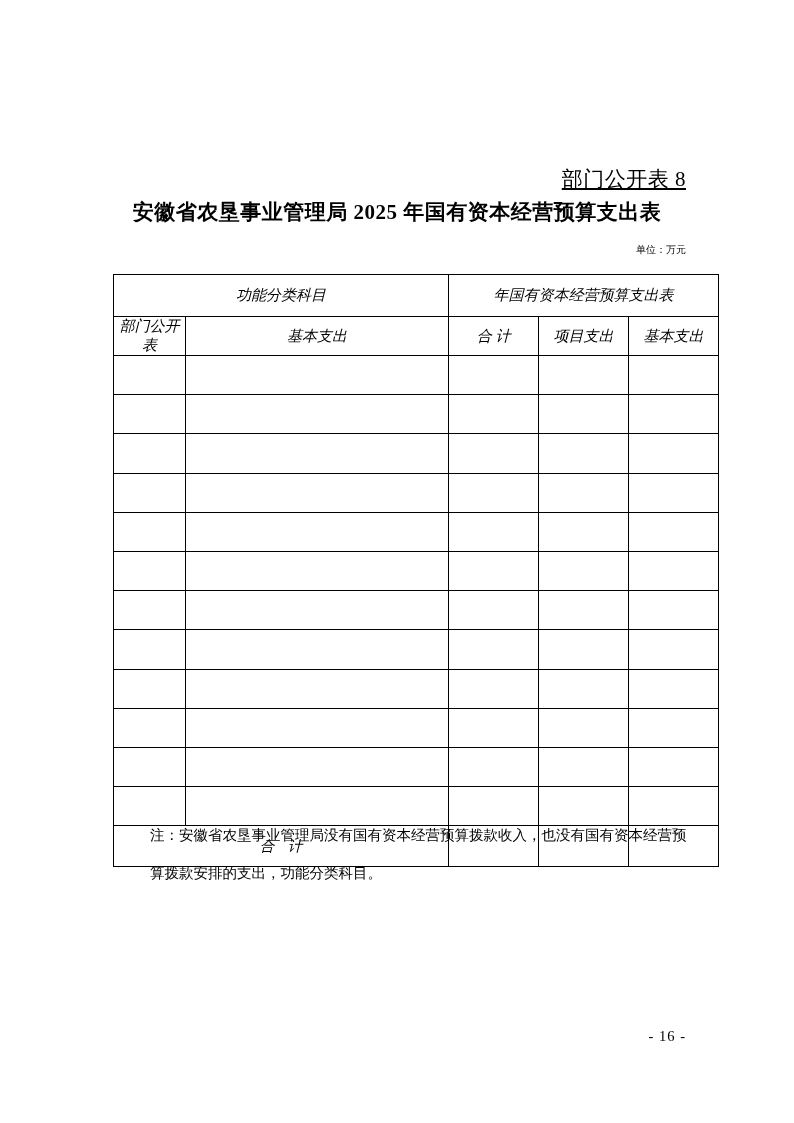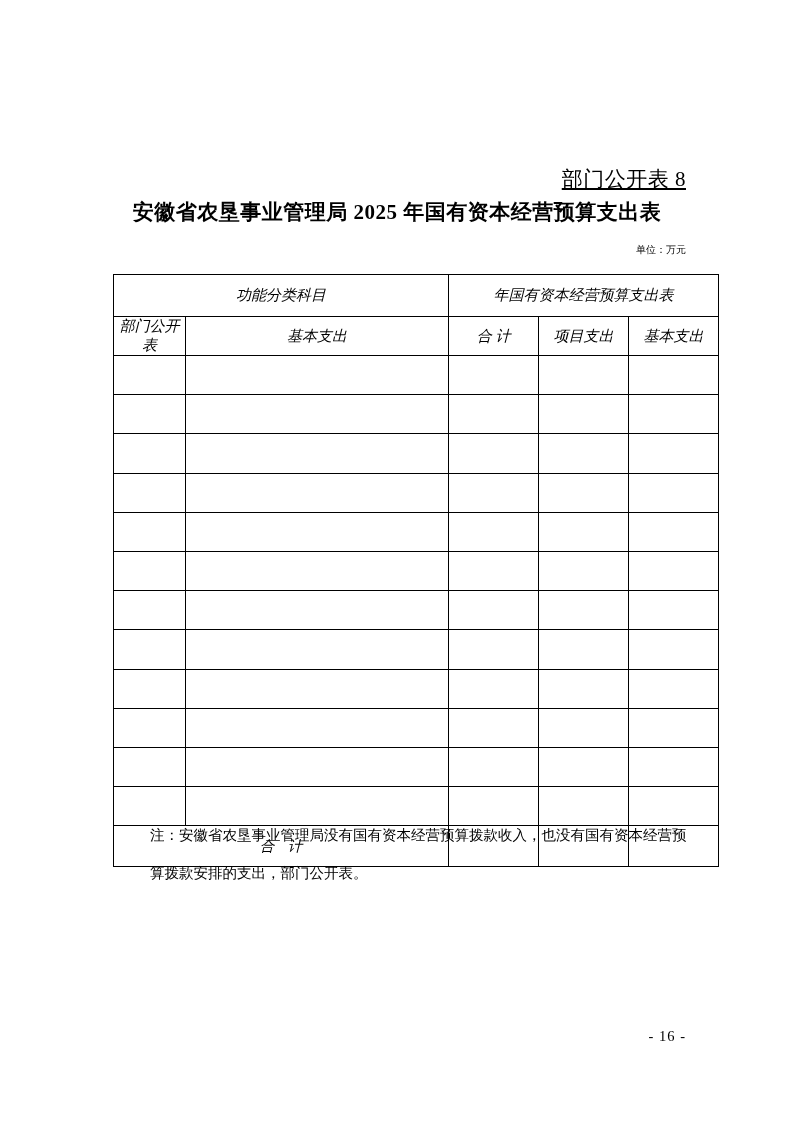--- a/index.html
+++ b/index.html
@@ -227,18 +227,18 @@
         <td class="total-label" colspan="2">合 计</td>
         <td></td>
         <td></td>
         <td></td>
       </tr>
     </tbody>
   </table>
 
   <div class="note">
     <div class="ind">注：安徽省农垦事业管理局没有国有资本经营预算拨款收入，也没有国有资本经营预</div>
-    <div class="ind">算拨款安排的支出，部门公开表。</div>
+    <div class="ind">算拨款安排的支出，功能分类科目。</div>
   </div>
 
   <div class="page-number">- 16 -</div>
 
 </div>
 
 </body></html>

